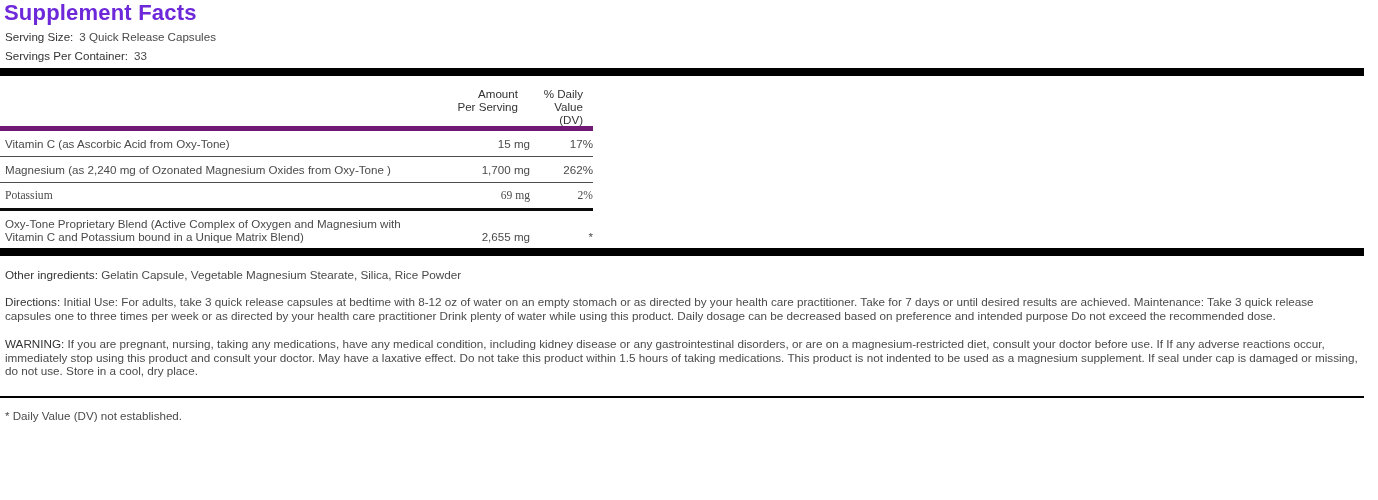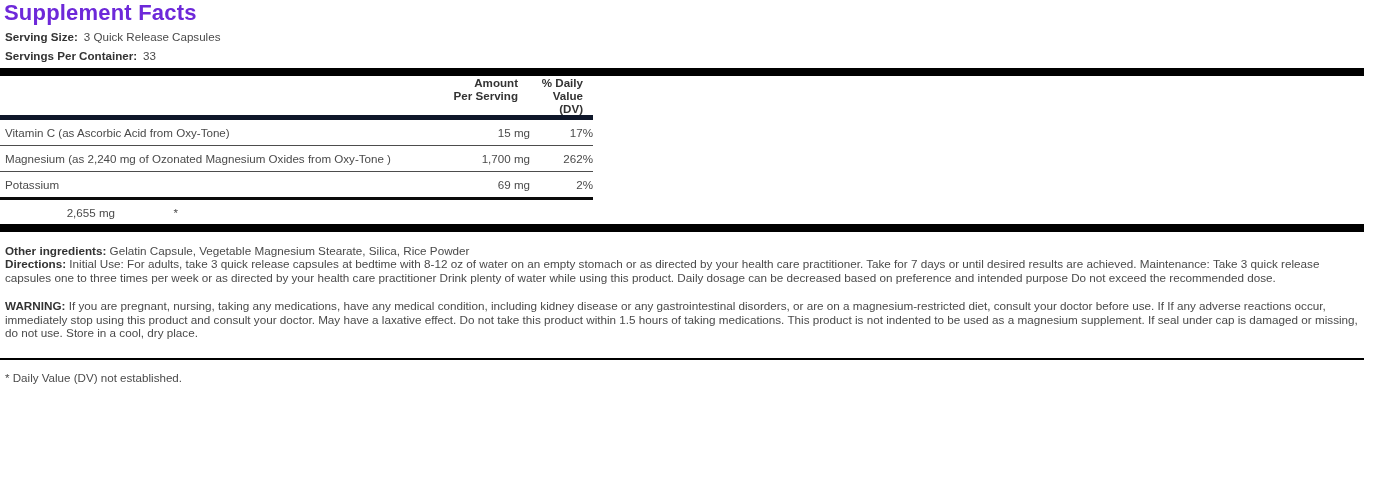--- a/index.html
+++ b/index.html
@@ -27,59 +27,59 @@
   }
   .serving-line {
     padding-left: 5px;
     margin-top: 6px;
     font-size: 11.6px;
     line-height: 13px;
     color: #4a4a4a;
   }
   .serving-line .bold { margin-right: 6px; }
   .bold {
-    font-weight: bold;
+    font-weight: normal;
     color: #333333;
   }
   .bar { background: #000000; }
   .bar-thick { height: 8px; }
   .bar-top { margin-top: 6px; }
   .facts-table { width: 593px; font-size: 11.6px; }
   .thead {
     display: flex;
     align-items: flex-start;
-    padding-top: 0;
-    border-bottom: 5px solid #0f172a;
+    padding-top: 11px;
+    border-bottom: 5px solid #701a75;
   }
   .cell { line-height: 13px; }
   .cell.name  { width: 410px; padding-left: 5px; }
   .cell.amount{ width: 115px; text-align: right; }
   .cell.dv    { width: 63px;  text-align: right; }
   .thead .cell.amount { padding-right: 12px; width: 103px; }
   .thead .cell.dv     { padding-right: 10px; width: 53px; }
   .pre { white-space: pre-line; }
   .row {
     display: flex;
     align-items: flex-end;
     padding: 6px 0 6px;
     border-bottom: 1px solid #4d4d4d;
     color: #4a4a4a;
   }
-  .row.medium-rule { border-bottom: 3px solid #0a0a0a; }
+  .row.medium-rule { border-bottom: 3px solid #0a0a0a; font-family: Liberation Serif, serif; }
   .row.last { border-bottom: none; padding-bottom: 5px; }
   .para {
     margin: 0;
     padding-left: 5px;
     padding-right: 2px;
     font-size: 11.7px;
     line-height: 13.4px;
     color: #4a4a4a;
   }
   .para-other      { margin-top: 12px; }
-  .para-directions { }
+  .para-directions { margin-top: 14px; }
   .para-warning    { margin-top: 15px; }
   .footnote-rule   { height: 2px; margin-top: 19px; }
   .para-footnote   { margin-top: 11px; font-size: 11.6px; }
 </style>
 </head>
 <body>
 
 <div class="page">
 
   <h1 class="title">Supplement Facts</h1>
@@ -116,20 +116,21 @@
       <div class="cell dv">262%</div>
     </div>
 
     <div class="row medium-rule">
       <div class="cell name">Potassium</div>
       <div class="cell amount">69 mg</div>
       <div class="cell dv">2%</div>
     </div>
 
     <div class="row last">
+      <div class="cell name">Oxy-Tone Proprietary Blend (Active Complex of Oxygen and Magnesium with Vitamin C and Potassium bound in a Unique Matrix Blend)</div>
       <div class="cell amount">2,655 mg</div>
       <div class="cell dv">*</div>
     </div>
   </div>
 
   <div class="bar bar-thick"></div>
 
   <p class="para para-other">
     <span class="bold">Other ingredients:</span>
     <span>Gelatin Capsule, Vegetable Magnesium Stearate, Silica, Rice Powder</span>

